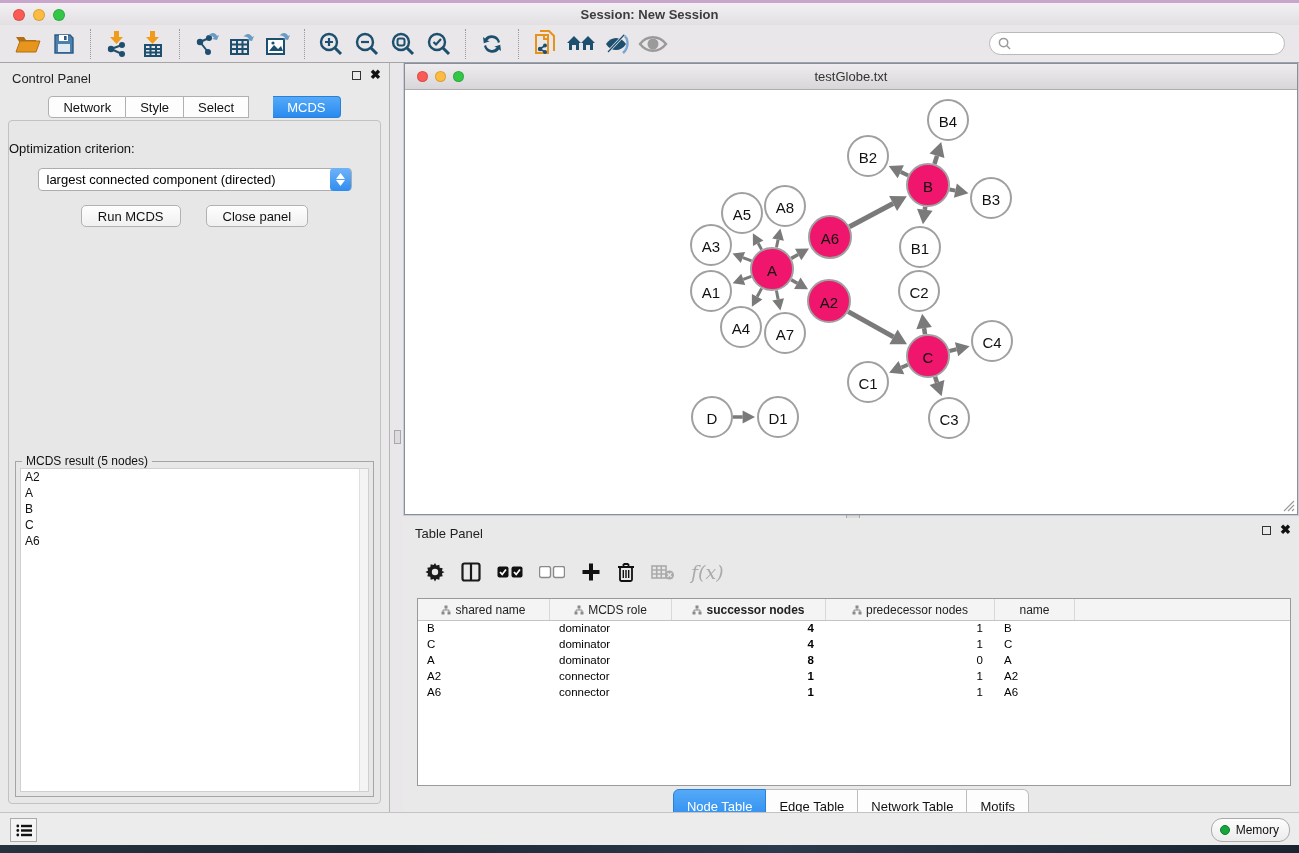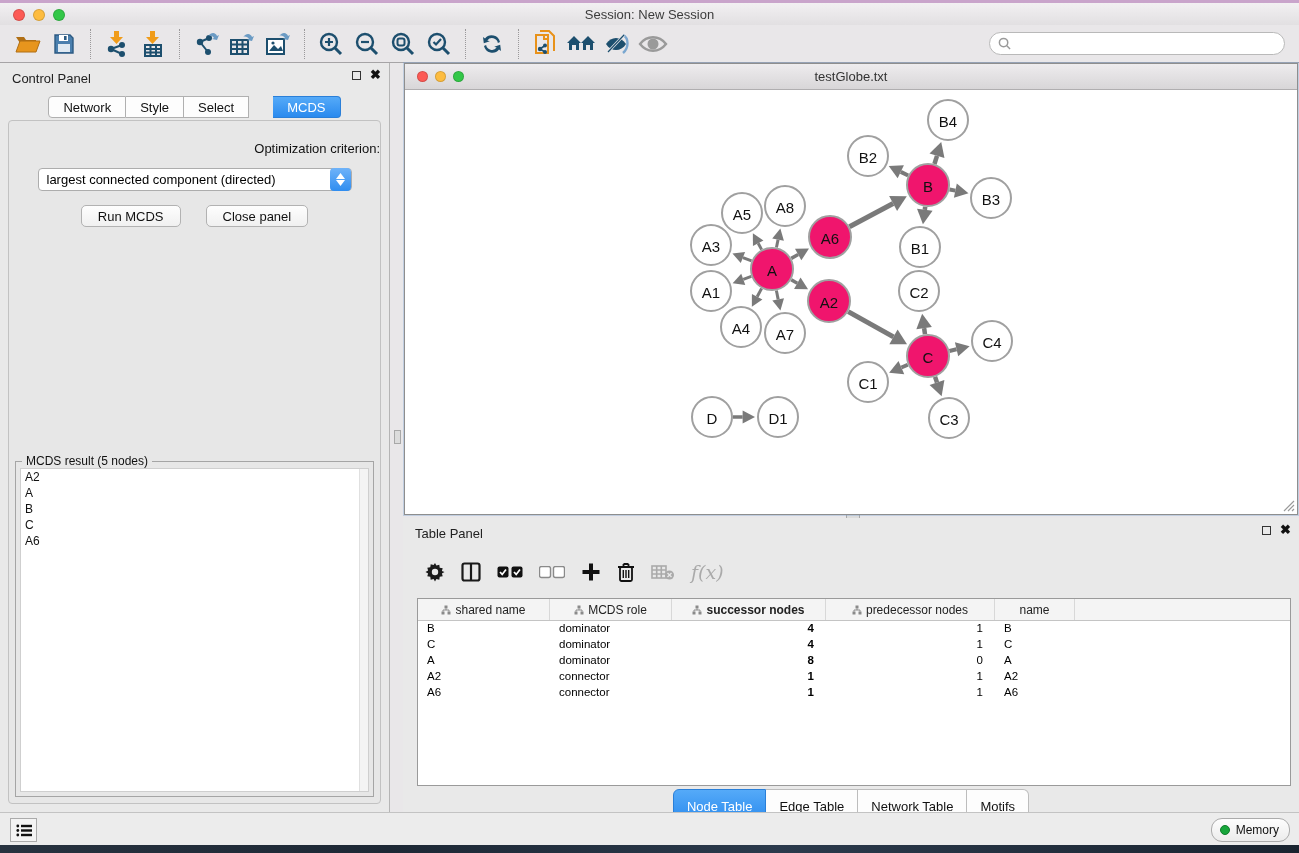--- a/index.html
+++ b/index.html
@@ -3,21 +3,21 @@
 <meta charset="utf-8">
 <style>
   * { margin:0; padding:0; box-sizing:border-box; }
   body { background:#444; font-family:"Liberation Sans", sans-serif; }
   .screen { position:relative; width:1299px; height:853px; background:#e9e7e9; overflow:hidden;
             font-family:"Liberation Sans", sans-serif; }
 
   
   .titlebar { position:absolute; top:0; left:0; right:0; height:35px;
     background:linear-gradient(#f2f0f2,#dbd9db); border-top:3px solid #c9a4cb;
-    border-bottom:1px solid #b9b7b9; }
+    border-bottom:1px solid #b9b7b9;font-weight:bold; }
   .lights { position:absolute; left:13px; top:6px; display:flex; gap:8px; }
   .light { width:12px; height:12px; border-radius:50%; border:1px solid rgba(0,0,0,.15); }
   .light.red { background:#fc5a55; } .light.yellow { background:#fdbc40; } .light.green { background:#33c748; }
   .win-title { position:absolute; left:0; right:0; top:4px; text-align:center; font-size:13px; color:#3c3c3c; }
 
   
   .toolbar { position:absolute; top:25px; left:0; right:0; height:38px; background:#e9e7e9;
     border-bottom:1px solid #a6a4a6; display:flex; align-items:center; padding:0 10px; }
   .tb-btn { width:36px; height:32px; display:flex; align-items:center; justify-content:center; cursor:pointer; }
   .tb-sep { width:0; height:30px; border-left:1px dotted #9a989a; margin:0 8px; }
@@ -34,21 +34,21 @@
   .float-btn { width:9px; height:9px; border:1.5px solid #333; display:inline-block; cursor:pointer; }
   .close-btn { font-size:13px; font-weight:bold; color:#111; line-height:10px; cursor:pointer; }
   .cp-tabs { position:absolute; left:0; right:0; top:33px; display:flex; justify-content:center; }
   .seg-tab { height:22px; padding:0 14px; font-size:13px; display:flex; align-items:center;
     background:#fdfdfd; border:1px solid #b0b0b0; border-left:none; color:#111; cursor:pointer; }
   .seg-tab:first-child { border-left:1px solid #b0b0b0; border-radius:4px 0 0 4px; }
   .seg-tab:last-child { border-radius:0 4px 4px 0;margin-left:24px; }
   .seg-tab.active { background:linear-gradient(#55aaf8,#2a8aee); border-color:#2a7fd8; color:#fff; }
   .cp-body { position:absolute; left:8px; right:8px; top:57px; bottom:8px;
     background:#e7e7e7; border:1px solid #c2c2c2; border-radius:4px; }
-  .opt-label { text-align:right; margin-top:20px; font-size:13px; color:#111; }
+  .opt-label { text-align:left; margin-top:20px; font-size:13px; color:#111; }
   .dropdown { position:relative; margin:12px auto 0; width:314px; height:23px; background:#fff;
     border:1px solid #adadad; border-radius:4px; font-size:13px; display:flex; align-items:center;
     padding-left:8px; cursor:pointer; }
   .dd-stepper { position:absolute; right:0px; top:-1px; width:21px; height:23px; border-radius:4px;
     background:linear-gradient(#6fb3f9,#2f8df0); display:flex; flex-direction:column;
     align-items:center; justify-content:center; color:#fff; }
   .dd-stepper svg { display:block; }
   .cp-buttons { display:flex; justify-content:center; gap:25px; margin-top:14px; }
   .cp-btn { height:22px; padding:0 16px; background:linear-gradient(#fefefe,#f0f0f0);
     border:1px solid #b2b2b2; border-radius:5px; font-size:13px; color:#111; cursor:pointer; }

